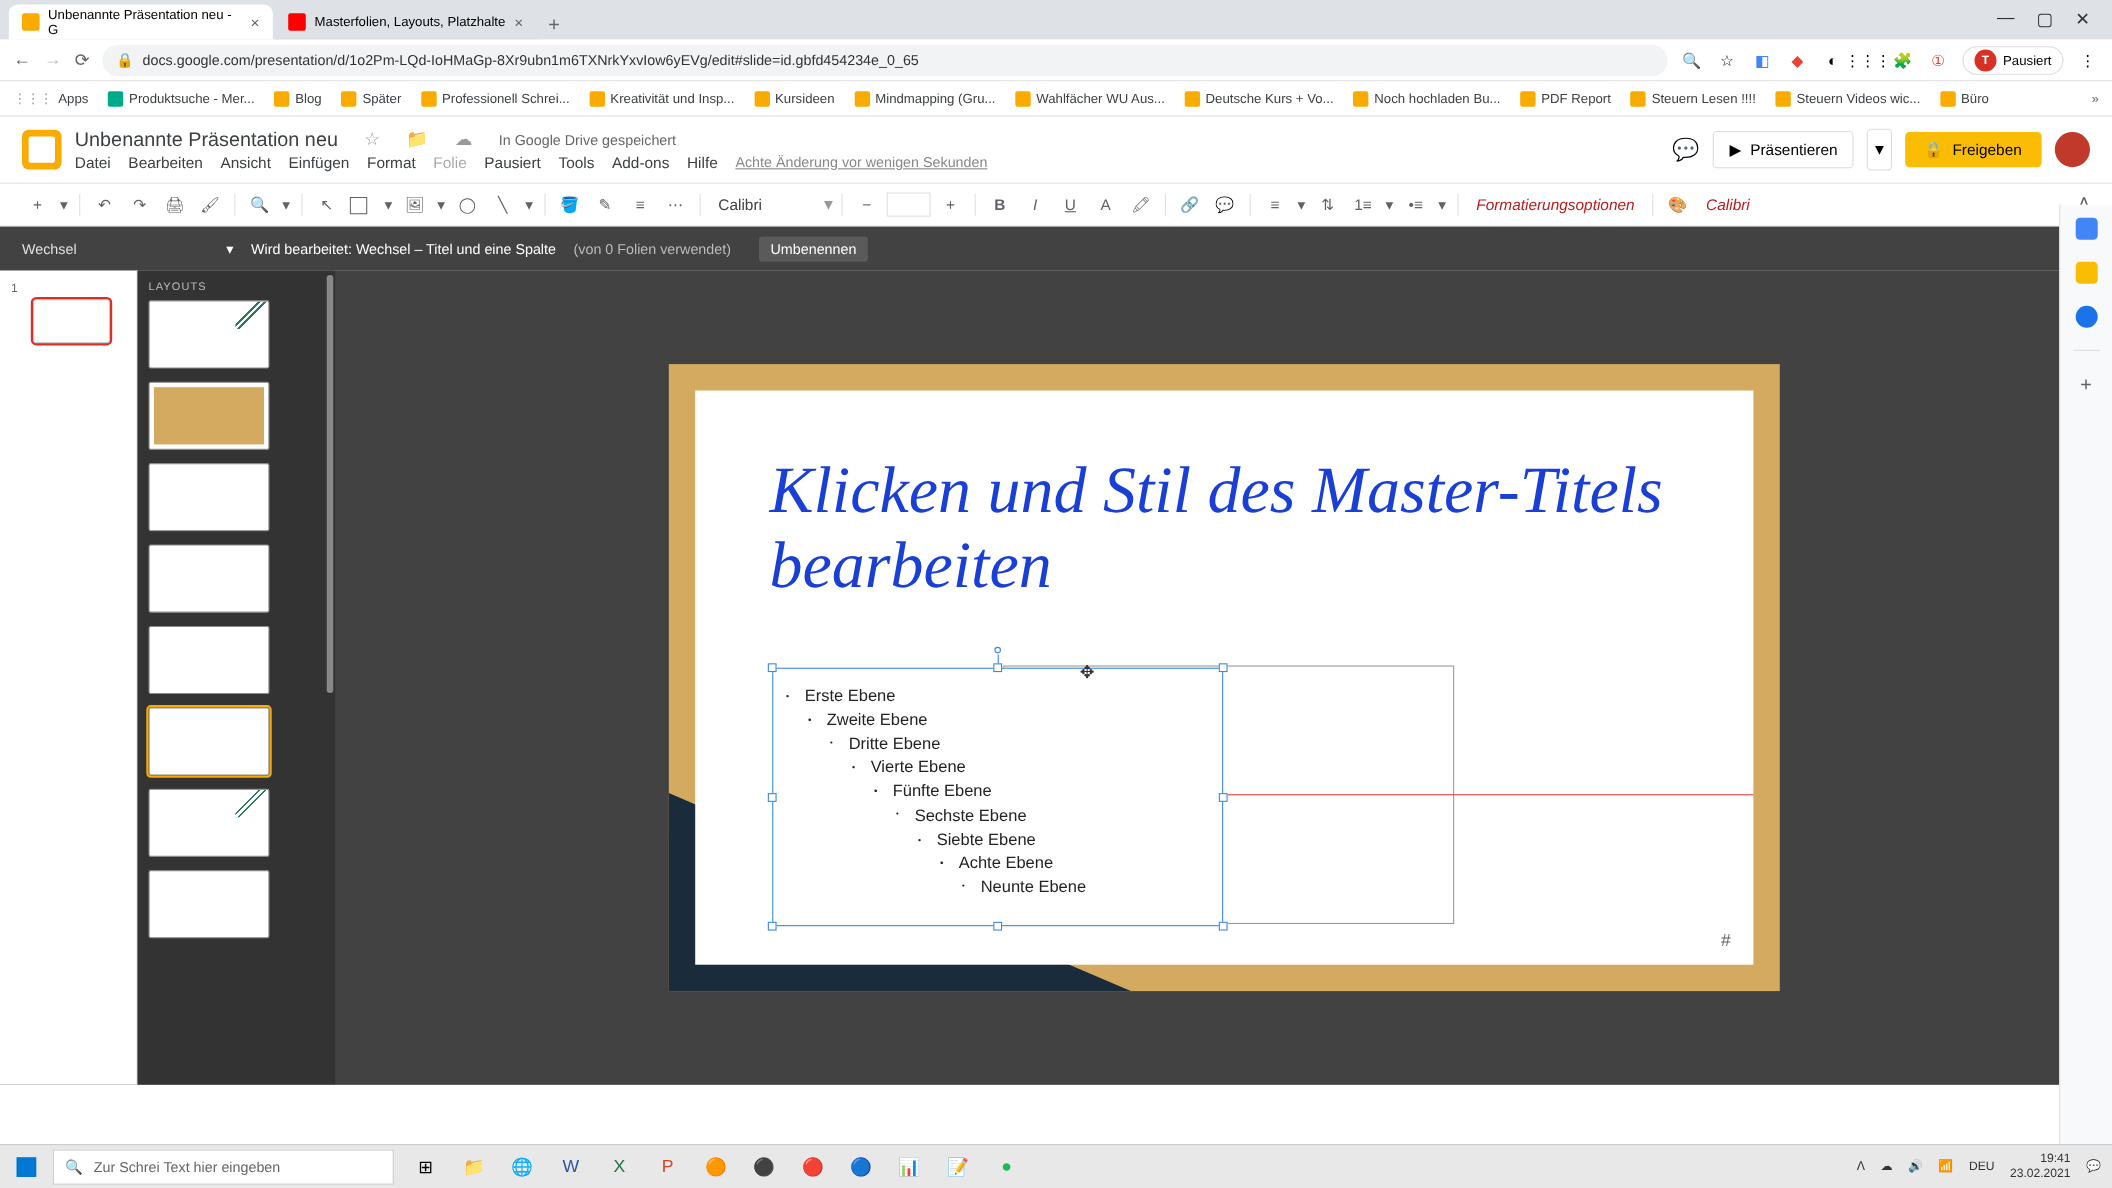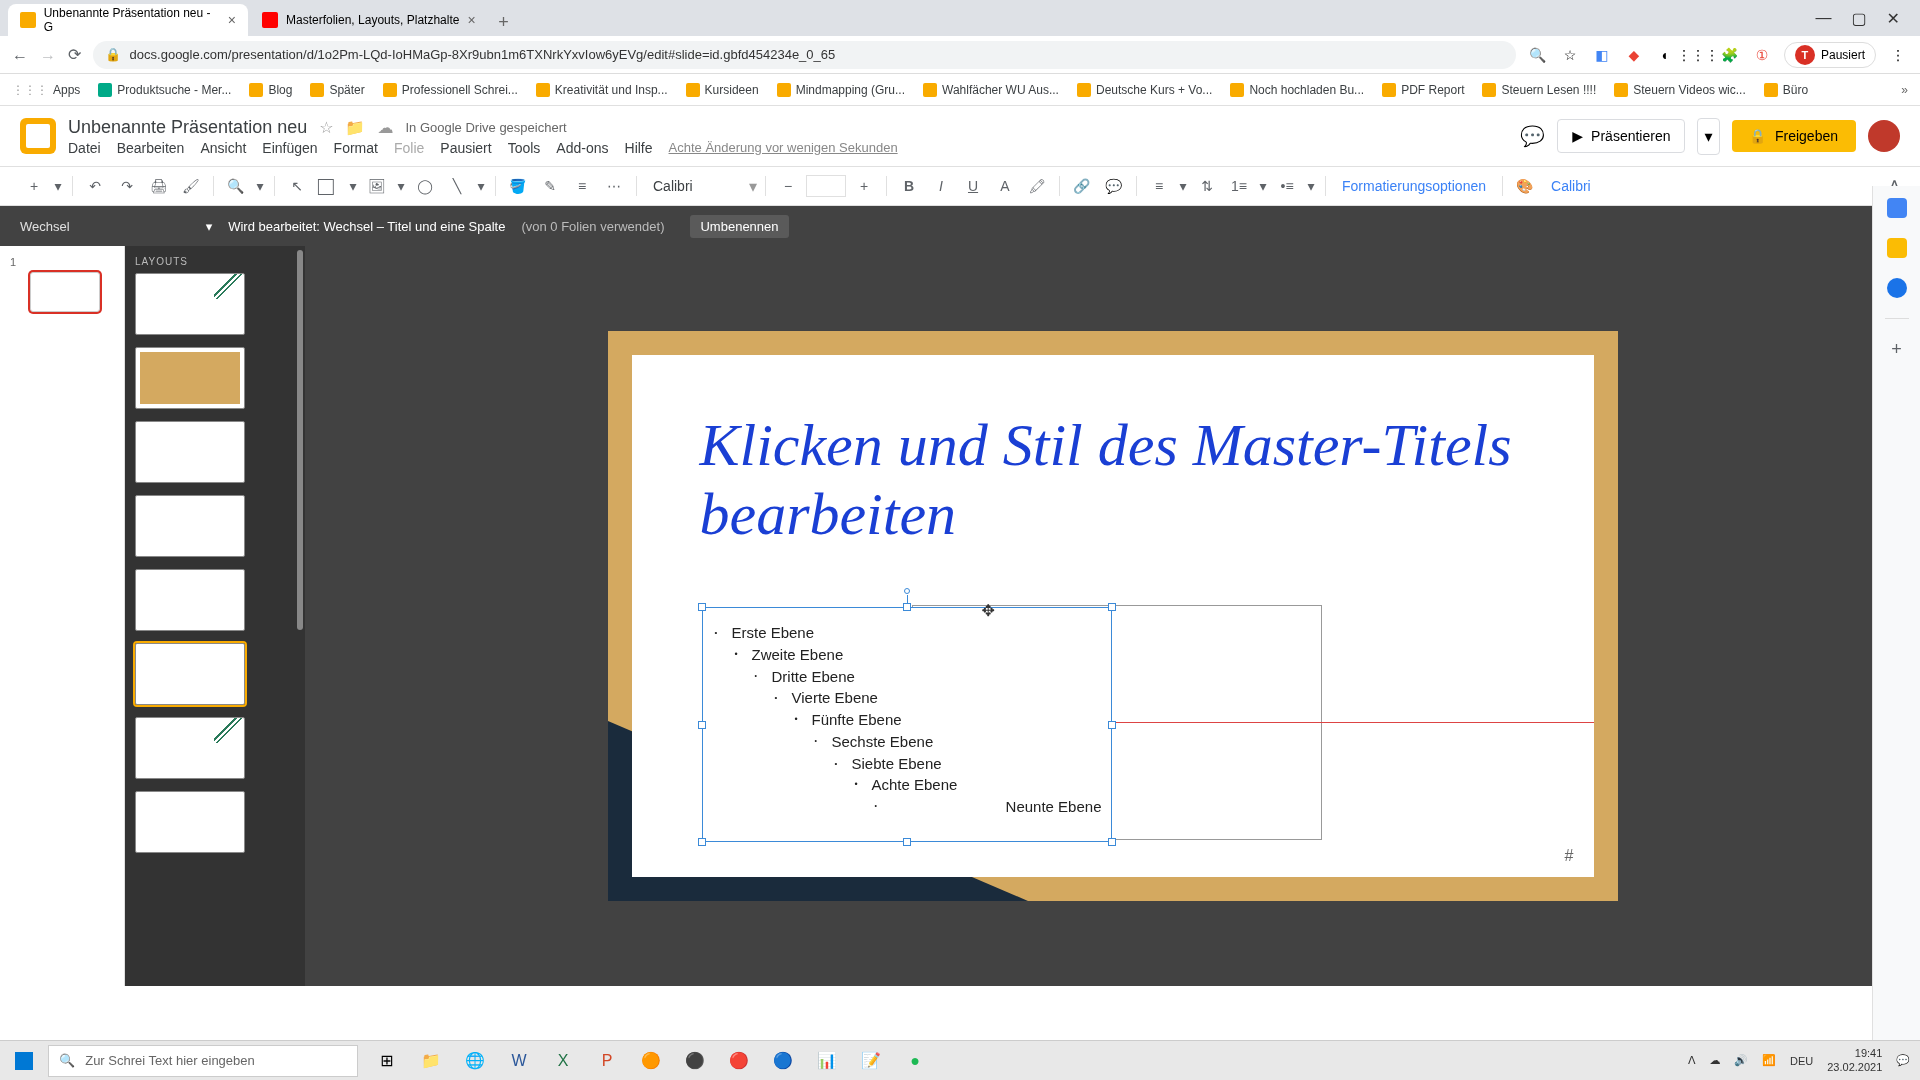--- a/index.html
+++ b/index.html
@@ -26,37 +26,37 @@
 
 .bookmarks { height: 32px; background: #fff; display: flex; align-items: center; padding: 0 12px; gap: 18px; border-bottom: 1px solid #e0e0e0; font-size: 12px; color: #3c4043; }
 .bm { display: flex; align-items: center; gap: 5px; white-space: nowrap; }
 .bm-icon { width: 14px; height: 14px; background: #f9ab00; border-radius: 2px; }
 
 
 .slides-header { height: 60px; display: flex; align-items: center; padding: 0 20px; gap: 12px; }
 .slides-logo { width: 36px; height: 36px; background: #f9ab00; border-radius: 6px; position: relative; }
 .slides-logo::after { content: ''; position: absolute; inset: 6px; background: #fff; border-radius: 2px; }
 .doc-info { display: flex; flex-direction: column; flex: 1; }
-.doc-title-row { display: flex; align-items: center; gap: 12px; }
+.doc-title-row { display: flex; align-items: center; gap: 24px; }
 .doc-title { font-size: 18px; color: #3c4043; }
 .menu-row { display: flex; gap: 16px; font-size: 14px; color: #3c4043; margin-top: 2px; }
 .menu-row .disabled { color: #aaa; }
 .last-edit { color: #888; font-size: 13px; }
 .header-right { display: flex; align-items: center; gap: 12px; }
 .present-btn { border: 1px solid #dadce0; border-radius: 4px; padding: 8px 14px; display: flex; align-items: center; gap: 8px; font-size: 14px; }
 .share-btn { background: #fbbc04; border-radius: 4px; padding: 8px 18px; display: flex; align-items: center; gap: 8px; font-size: 14px; font-weight: 500; }
 .profile-avatar { width: 32px; height: 32px; border-radius: 50%; background: #c0392b; }
 
 
 .toolbar { height: 40px; border-top: 1px solid #e0e0e0; border-bottom: 1px solid #e0e0e0; display: flex; align-items: center; padding: 0 20px; gap: 4px; }
 .tb { width: 28px; height: 28px; display: flex; align-items: center; justify-content: center; color: #5f6368; border-radius: 4px; font-size: 14px; }
 .tb-sep { width: 1px; height: 20px; background: #e0e0e0; margin: 0 4px; }
 .font-select { border: none; font-size: 14px; color: #3c4043; padding: 0 8px; width: 100px; }
 .font-size { border: 1px solid #e0e0e0; width: 40px; text-align: center; font-size: 13px; height: 22px; }
-.tb-text { font-size: 14px; color: #3b82f6; padding: 0 8px; }
+.tb-text { font-size: 14px; color: #b91c1c; padding: 0 8px; font-style: italic; }
 
 
 .master-bar { height: 40px; background: #424242; display: flex; align-items: center; padding: 0 20px; gap: 16px; color: #fff; font-size: 13px; }
 .master-label { color: #e0e0e0; }
 .master-sub { color: #bbb; }
 .rename-btn { background: #5a5a5a; border-radius: 3px; padding: 4px 10px; color: #fff; margin-left: 10px; }
 .master-close { margin-left: auto; font-size: 16px; cursor: pointer; }
 
 
 .main { display: flex; height: 740px; background: #424242; }
@@ -94,21 +94,21 @@
 .levels li { list-style: none; position: relative; padding-left: 20px; }
 .levels li::before { content: '•'; position: absolute; left: 3px; }
 .lv1::before { content: '●'; font-size: 8px; top: 5px; }
 .lv2 { margin-left: 20px; } .lv2::before { content: '○'; font-size: 9px; top: 4px; }
 .lv3 { margin-left: 40px; } .lv3::before { content: '■'; font-size: 7px; top: 5px; }
 .lv4 { margin-left: 60px; } .lv4::before { content: '●'; font-size: 8px; top: 5px; }
 .lv5 { margin-left: 80px; } .lv5::before { content: '○'; font-size: 9px; top: 4px; }
 .lv6 { margin-left: 100px; } .lv6::before { content: '■'; font-size: 7px; top: 5px; }
 .lv7 { margin-left: 120px; } .lv7::before { content: '●'; font-size: 8px; top: 5px; }
 .lv8 { margin-left: 140px; } .lv8::before { content: '○'; font-size: 9px; top: 4px; }
-.lv9 { margin-left: 160px; text-align: right; } .lv9::before { content: '■'; font-size: 7px; top: 5px; }
+.lv9 { margin-left: 160px; } .lv9::before { content: '■'; font-size: 7px; top: 5px; }
 
 .page-num { position: absolute; bottom: 12px; right: 20px; color: #666; font-size: 16px; }
 
 .side-panel { width: 48px; background: #f8f9fa; border-left: 1px solid #e0e0e0; display: flex; flex-direction: column; align-items: center; padding-top: 12px; gap: 20px; position: absolute; right: 0; top: 186px; bottom: 30px; }
 .sp-icon { width: 20px; height: 20px; border-radius: 4px; }
 
 .scroll-handle { position: absolute; left: 297px; top: 250px; width: 6px; height: 380px; background: #888; border-radius: 3px; }
 
 .next-arrow { position: absolute; right: 4px; bottom: 40px; color: #666; font-size: 18px; }
 

